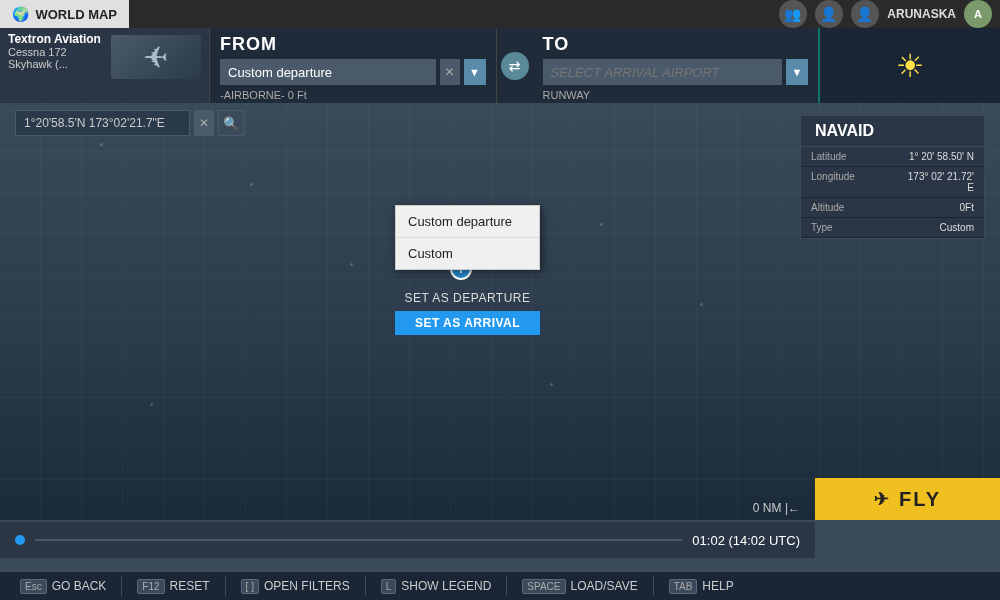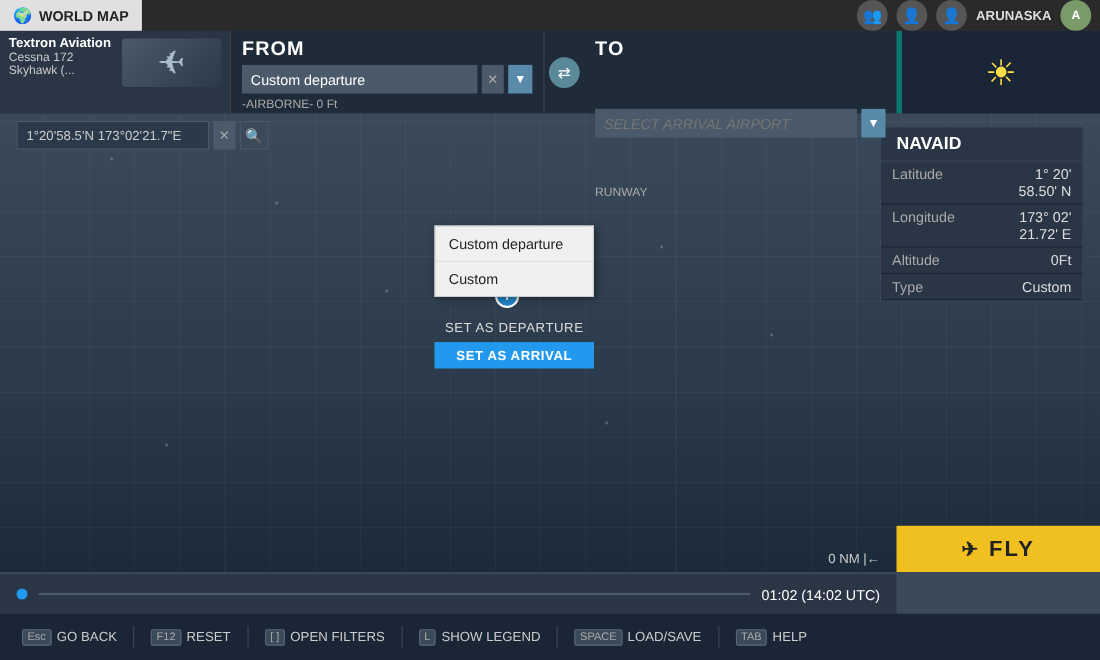--- a/index.html
+++ b/index.html
@@ -204,22 +204,21 @@
       font-size: 14px;
       color: #fff;
     }
 
     
     #to-section {
       flex: 1;
       display: flex;
       flex-direction: column;
       padding: 6px 10px;
-      border-right: 5px solid #0f766e;
-      gap: 40px;
+      border-right: 2px solid #0f766e;
     }
     #to-label {
       font-size: 18px;
       font-weight: bold;
       color: #fff;
       letter-spacing: 1px;
       margin-bottom: 4px;
     }
     #to-input-row {
       display: flex;
@@ -336,21 +335,21 @@
       font-size: 16px;
       font-weight: bold;
       color: #fff;
       padding: 6px 14px;
       border-bottom: 1px solid #3a4a5a;
     }
     .navaid-row {
       display: flex;
       justify-content: space-between;
       padding: 4px 10px;
-      font-size: 13px;
+      font-size: 10px;
       border-bottom: 1px solid #1a2535;
       gap: 48px;
     }
     .navaid-key {
       color: #aaa;
     }
     .navaid-val {
       color: #ddd;
       text-align: right;
     }
@@ -496,21 +495,21 @@
     #time-display {
       font-size: 13px;
       color: #fff;
       white-space: nowrap;
     }
 
     
     #bottom-toolbar {
       position: absolute;
       bottom: 0; left: 0; right: 0;
-      height: 42px;
+      height: 28px;
       background: #1a2535;
       display: flex;
       align-items: center;
       padding: 0 10px;
       gap: 5px;
       z-index: 100;
     }
     .toolbar-btn {
       display: flex;
       align-items: center;

